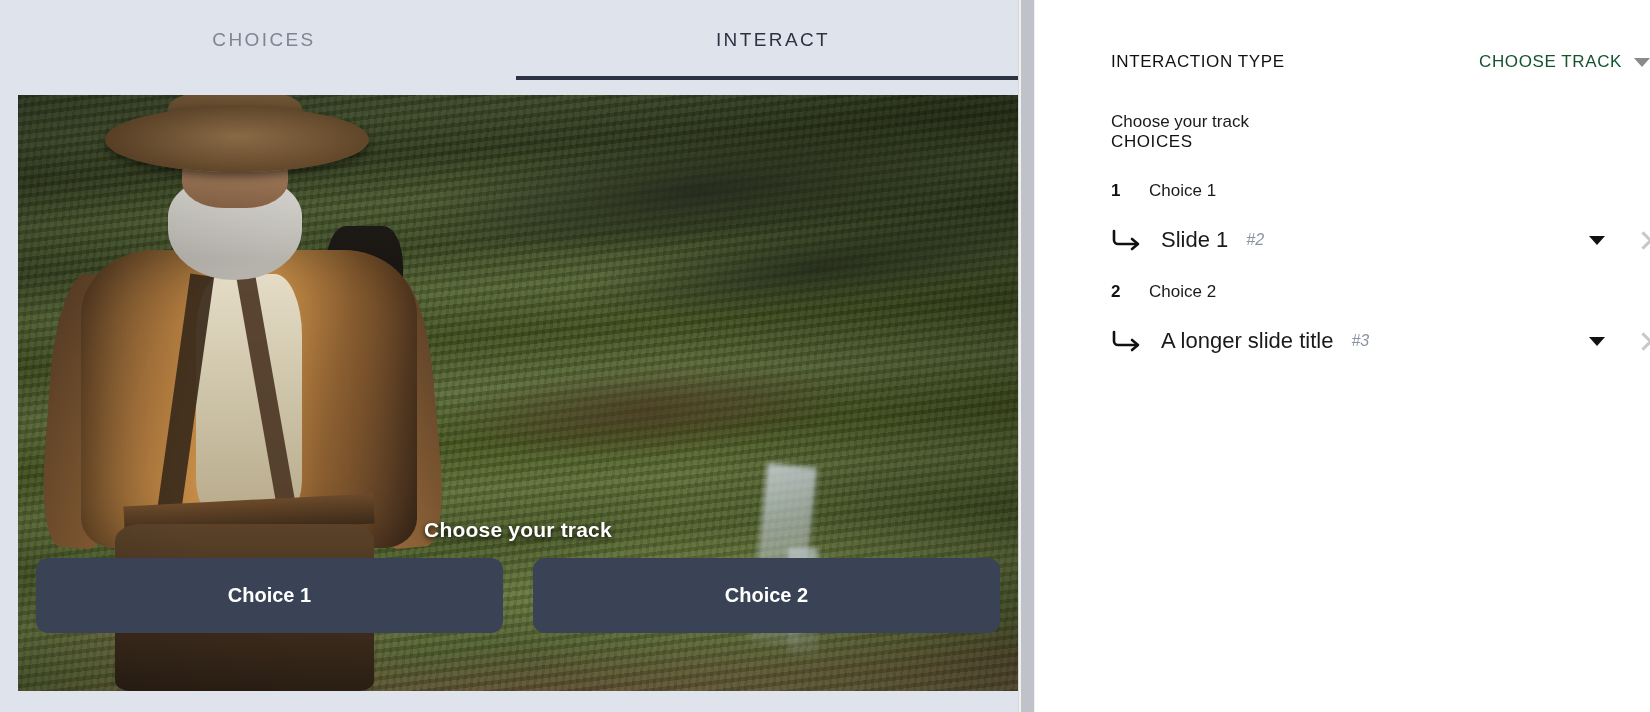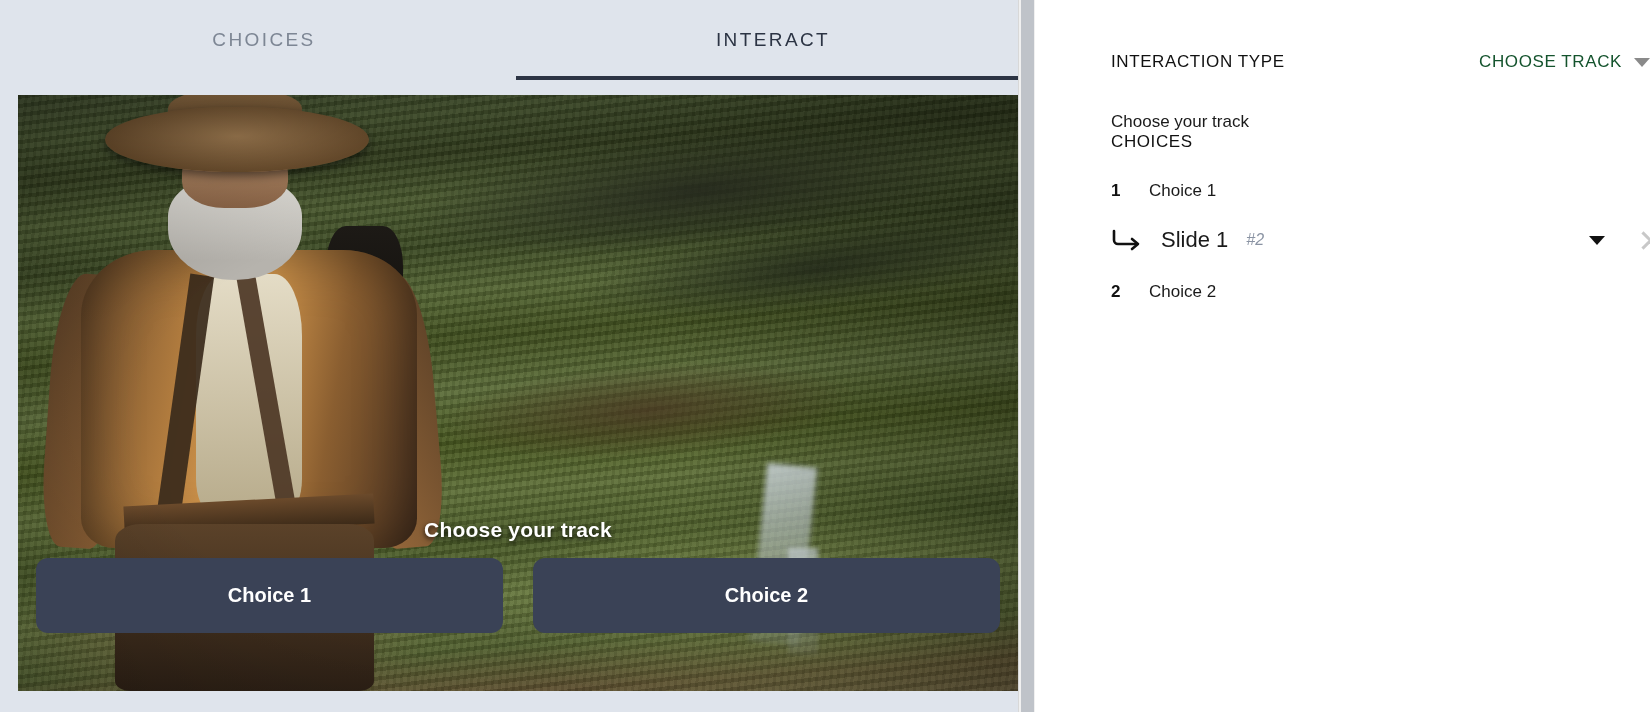--- a/index.html
+++ b/index.html
@@ -465,15 +465,30 @@
         <span class="caret-down dark"></span>
       </span>
       <span class="chev-right"></span>
     </div>
 
     <div class="choice-row">
       <div class="choice-num">2</div>
       <div class="choice-label">Choice 2</div>
     </div>
 
+    <div class="link-row">
+      <span class="link-arrow">
+        <svg width="34" height="22" viewBox="0 0 34 22" aria-hidden="true">
+          <path d="M3 2 V11 a4 4 0 0 0 4 4 H25" fill="none" stroke="#111111" stroke-width="2.6" stroke-linecap="round" stroke-linejoin="round"></path>
+          <path d="M21 10 L27 15 L21 20" fill="none" stroke="#111111" stroke-width="2.6" stroke-linecap="round" stroke-linejoin="round"></path>
+        </svg>
+      </span>
+      <span class="link-title">A longer slide title</span>
+      <span class="link-ref">#3</span>
+      <span class="link-spacer"></span>
+      <span class="link-caret">
+        <span class="caret-down dark"></span>
+      </span>
+      <span class="chev-right"></span>
+    </div>
 
   </div>
 </div>
 
 </body></html>

